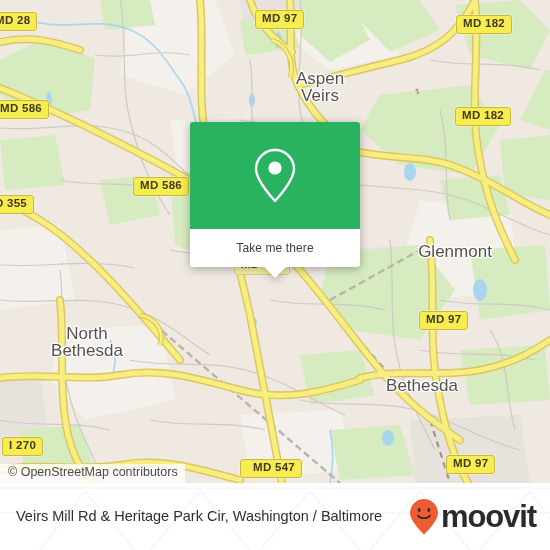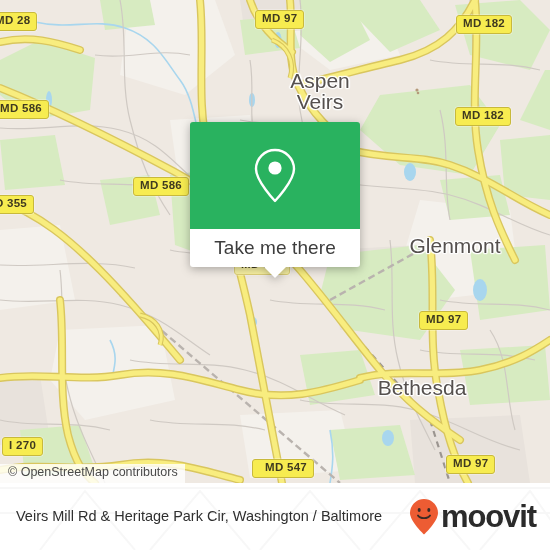--- a/index.html
+++ b/index.html
@@ -35,21 +35,21 @@
     z-index:22;
     box-shadow:0 0 0 .5px rgba(255,255,255,.5);
   }
   .shield.pale { background:#f9f2a3; border-color:#ded07a; }
 
   
   .place {
     position:absolute;
     z-index:21;
     color:#55504e;
-    font-size:21px;
+    font-size:17px;
     font-weight:normal;
     line-height:1.02;
     text-align:center;
     white-space:nowrap;
     text-shadow:
        1.4px 0 1.1px #fff, -1.4px 0 1.1px #fff,
        0 1.4px 1.1px #fff, 0 -1.4px 1.1px #fff,
        1px 1px 1.1px #fff, -1px -1px 1.1px #fff,
        1px -1px 1.1px #fff, -1px 1px 1.1px #fff;
     transform:translateX(-50%);
@@ -82,21 +82,21 @@
     display:flex; align-items:center; justify-content:center;
   }
   .card-bottom {
     height:38px; width:100%;
     background:#ffffff;
     border-radius:0 0 3px 3px;
     display:flex; align-items:center; justify-content:center;
   }
   .card-bottom span {
     color:#3d3d3d;
-    font-size:19px;
+    font-size:12px;
     letter-spacing:.1px;
     text-align:center;
   }
   .card-tail {
     position:absolute;
     left:50%; top:145px;
     transform:translateX(-50%);
     width:0;height:0;
     border-left:11px solid transparent;
     border-right:11px solid transparent;
@@ -319,33 +319,37 @@
     </div>
     <div class="shield pale" style="left:234px; top:256px; z-index:20;">
       <span>MD 586</span>
     </div>
     <div class="shield" style="left:419px; top:311px;">
       <span>MD 97</span>
     </div>
     <div class="shield" style="left:2px; top:437px;">
       <span>I 270</span>
     </div>
-    <div class="shield" style="left:252px; top:459px;padding-left:12px;">
+    <div class="shield" style="left:240px; top:459px;padding-left:12px;">
       <span>MD 547</span>
     </div>
     <div class="shield" style="left:446px; top:455px;">
       <span>MD 97</span>
     </div>
 
     <div class="place" style="left:320px; top:70px;">
       <div>Aspen</div>
       <div>Veirs</div>
     </div>
-    <div class="place" style="left:455px; top:235px;">
+    <div class="place" style="left:455px; top:243px;">
       <div>Glenmont</div>
+    </div>
+    <div class="place" style="left:87px; top:325px;">
+      <div>North</div>
+      <div>Bethesda</div>
     </div>
     <div class="place" style="left:422px; top:377px;">
       <div>Bethesda</div>
     </div>
 
     <div class="attrib">© OpenStreetMap contributors</div>
   </div>
 
   <div class="card">
     <div class="card-top">

